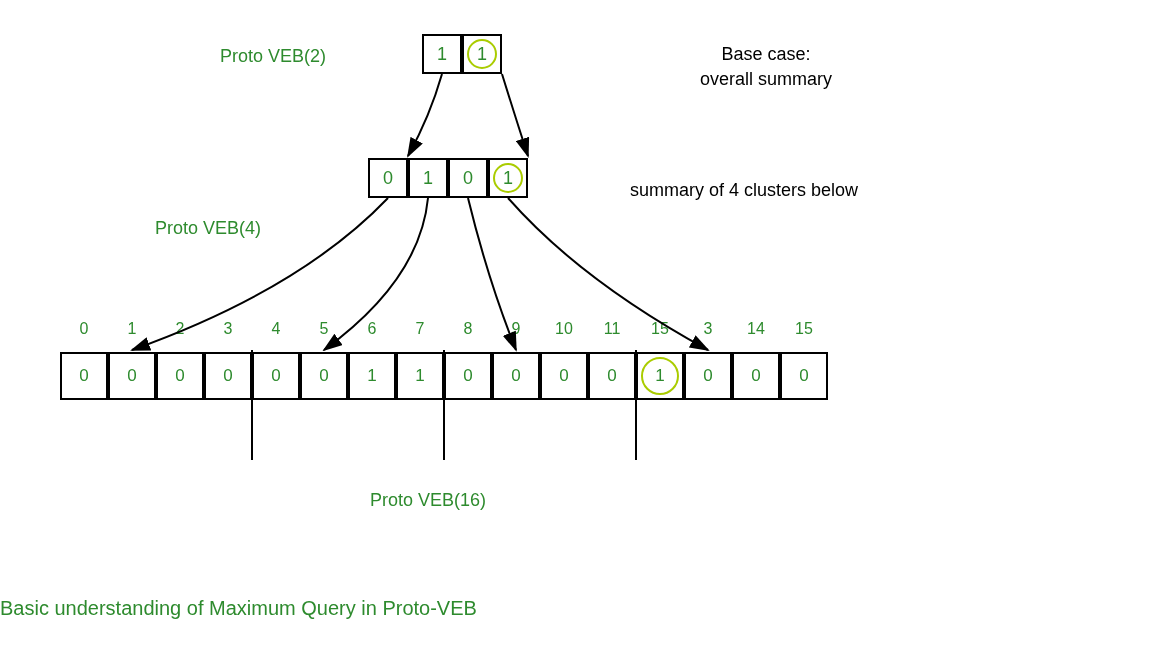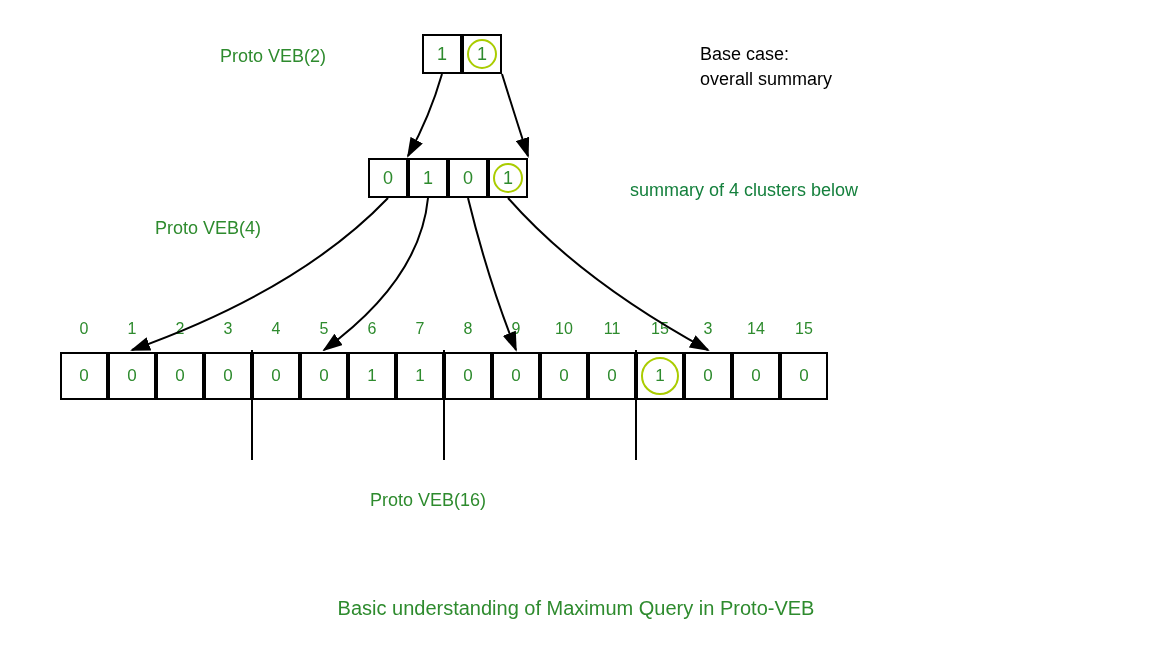--- a/index.html
+++ b/index.html
@@ -96,41 +96,41 @@
       height: 648px;
       pointer-events: none;
     }
 
     
     #bottom-caption {
       position: absolute;
       bottom: 28px;
       left: 0;
       right: 0;
-      text-align: center;
       color: #2e8b2e;
       font-size: 20px;
     }
 
     
     #base-case-label {
       position: absolute;
       top: 42px;
       left: 700px;
       color: #000;
       font-size: 18px;
       line-height: 1.4;
+      text-align: center;
     }
 
     
     #summary-label {
       position: absolute;
       top: 180px;
       left: 630px;
-      color: #15803d;
+      color: #000000;
       font-size: 18px;
     }
 
     
     #lbl-veb2 {
       top: 46px;
       left: 220px;
     }
     #lbl-veb4 {
       top: 170px;

